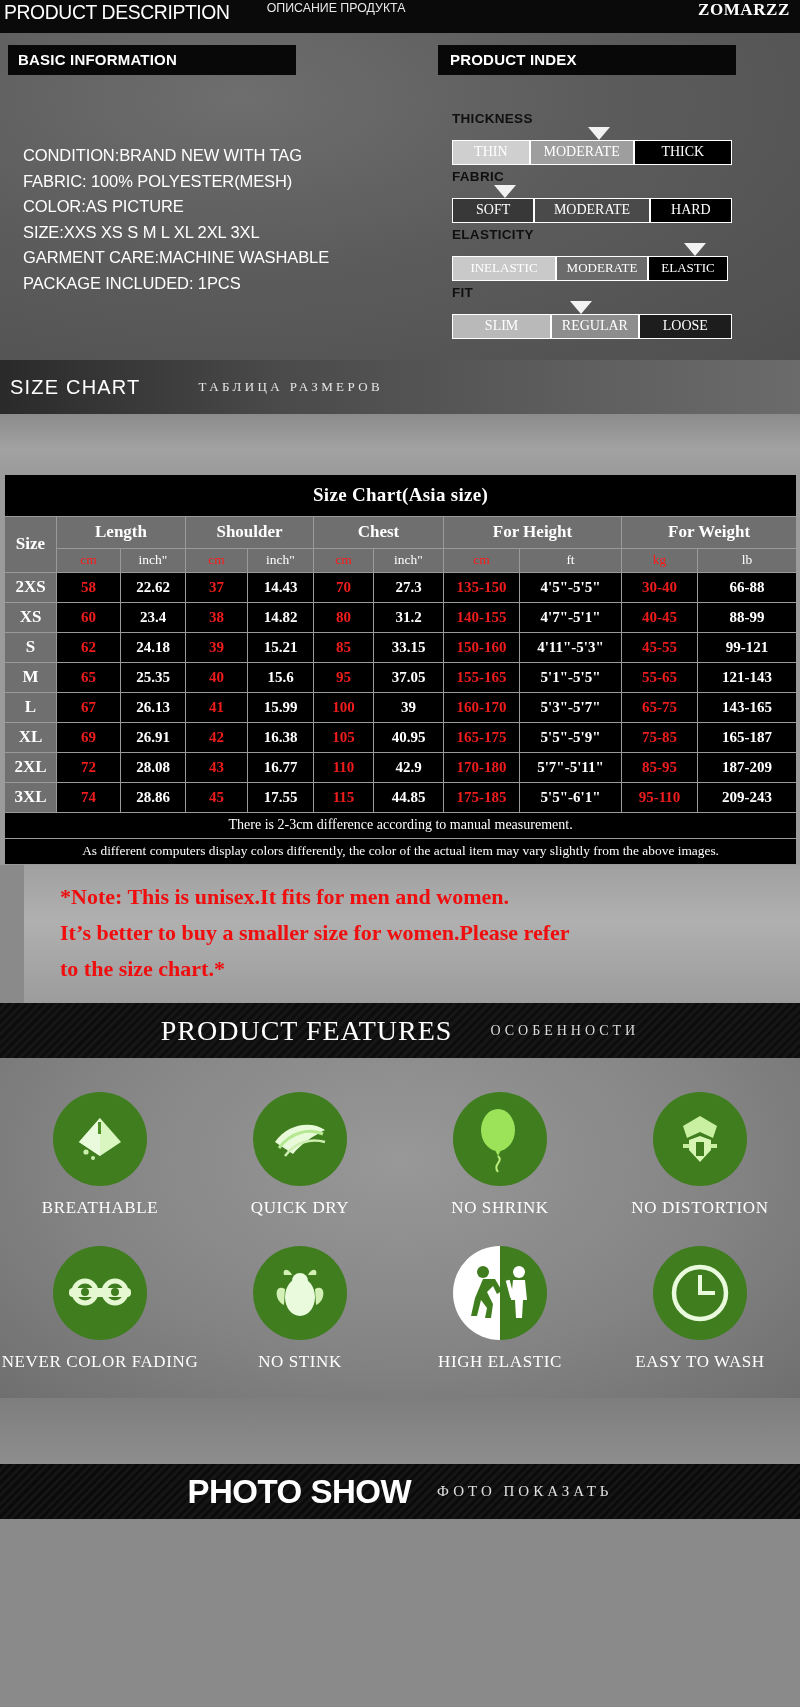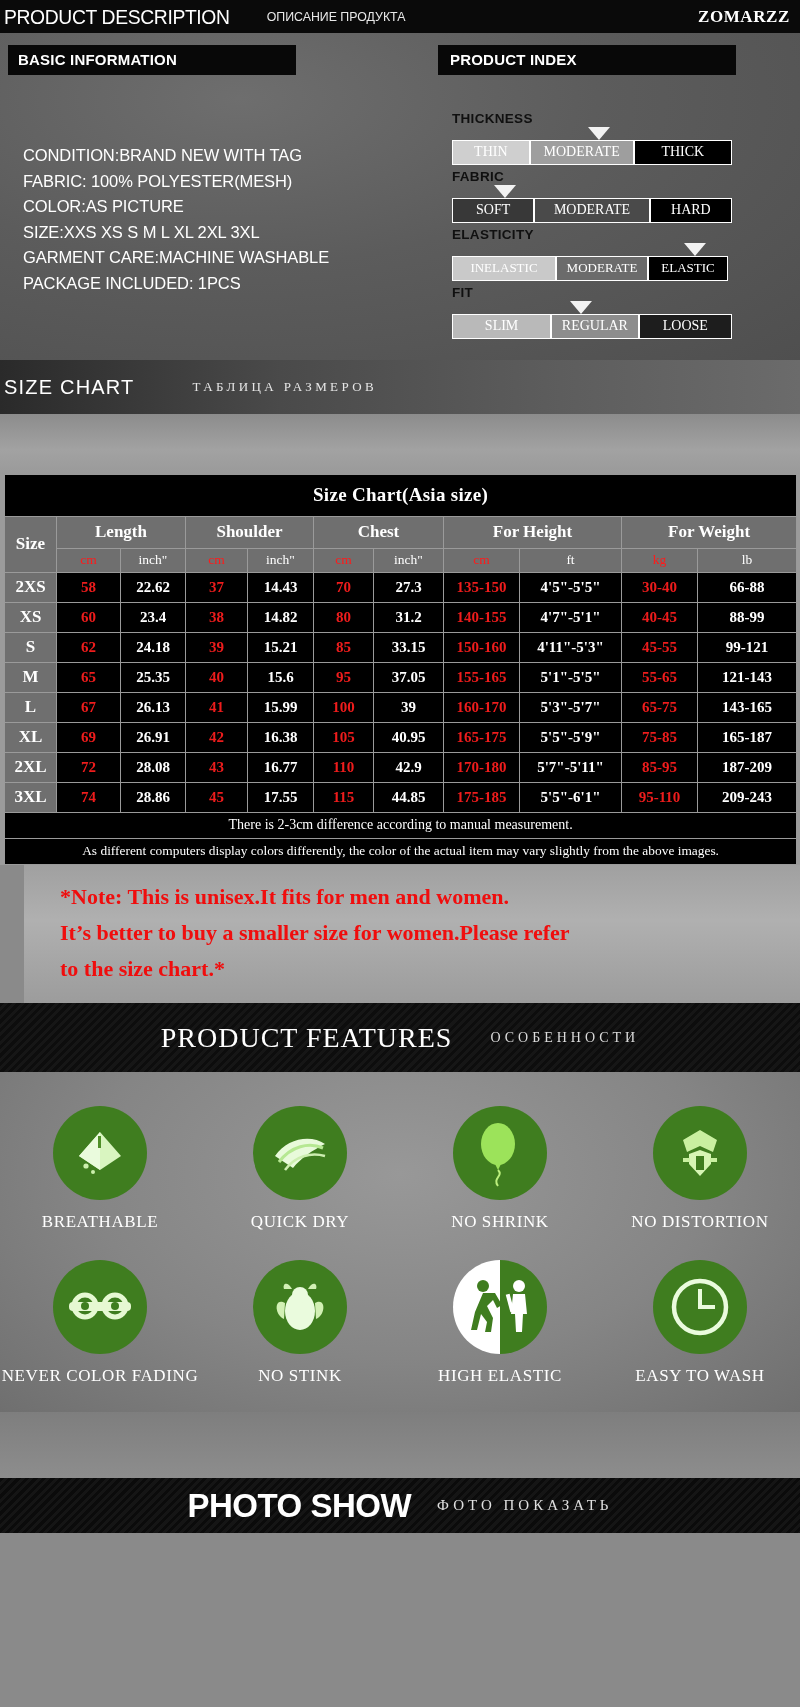--- a/index.html
+++ b/index.html
@@ -9,21 +9,20 @@
     background: #8a8a8a;
     overflow-x: hidden;
   }
   .page { width: 800px; position: relative; }
 
   
   .top-bar {
     height: 33px;
     background: #0a0a0a;
     display: flex;
-    align-items: center;
     padding: 0 10px 0 4px;
     position: relative;
   }
   .top-bar .en {
     color: #ffffff;
     font-family: "Liberation Sans Narrow", "Liberation Sans", sans-serif;
     font-size: 21px;
     letter-spacing: -0.4px;
     transform: scaleX(0.92);
     transform-origin: left center;
@@ -110,21 +109,21 @@
   .sizechart-strip {
     height: 54px;
     background: linear-gradient(to right,#2a2a2a 0%, #4a4a4a 35%, #5d5d5d 70%, #6b6b6b 100%);
     display: flex;
     align-items: center;
   }
   .sizechart-strip .en {
     color: #ffffff;
     font-size: 20px;
     letter-spacing: 1.2px;
-    margin-left: 4px;
+    margin-left: 10px;
     font-family: "Liberation Sans", sans-serif;
   }
   .sizechart-strip .ru {
     color: #e6e6e6;
     font-family: "Liberation Serif", serif;
     font-size: 13px;
     letter-spacing: 3.4px;
     margin-left: 58px;
   }
 
@@ -201,21 +200,21 @@
     color: #f00d0d;
     font-family: "Liberation Serif", serif;
     font-size: 22px;
     line-height: 36px;
     font-weight: bold;
     margin-left: 24px;
   }
 
   
   .feat-banner {
-    height: 69px;
+    height: 55px;
     background:
       repeating-linear-gradient(135deg,#0d0d0d 0 3px,#161616 3px 6px);
     display: flex;
     align-items: center;
     justify-content: center;
     text-align: right;
   }
   .feat-banner .en {
     color: #ffffff;
     font-family: "Liberation Serif", serif;

